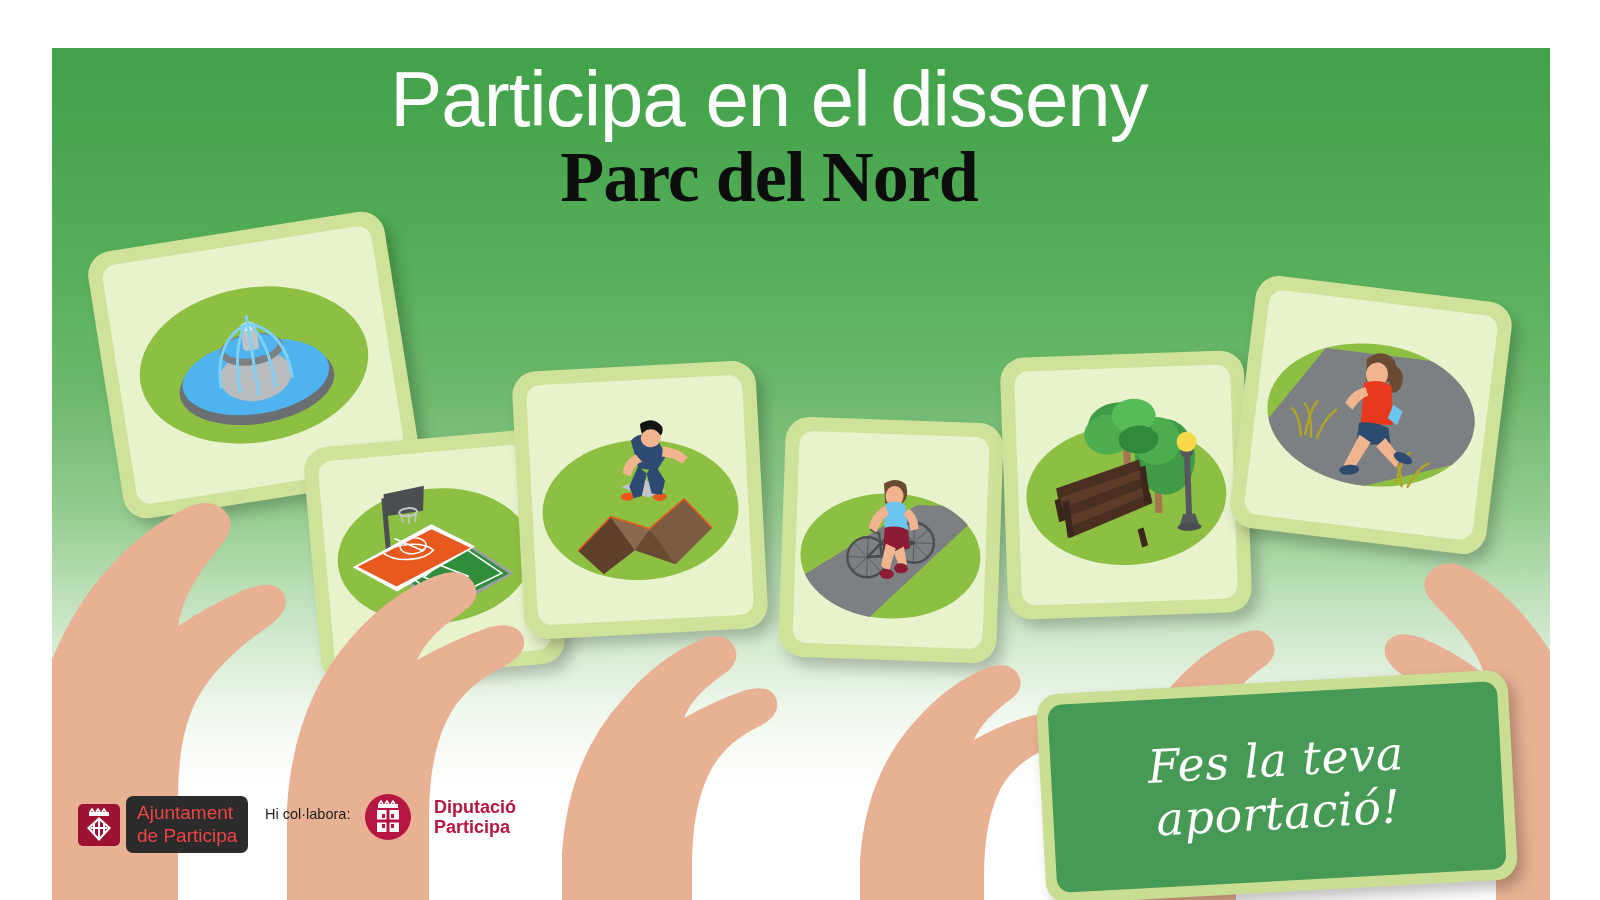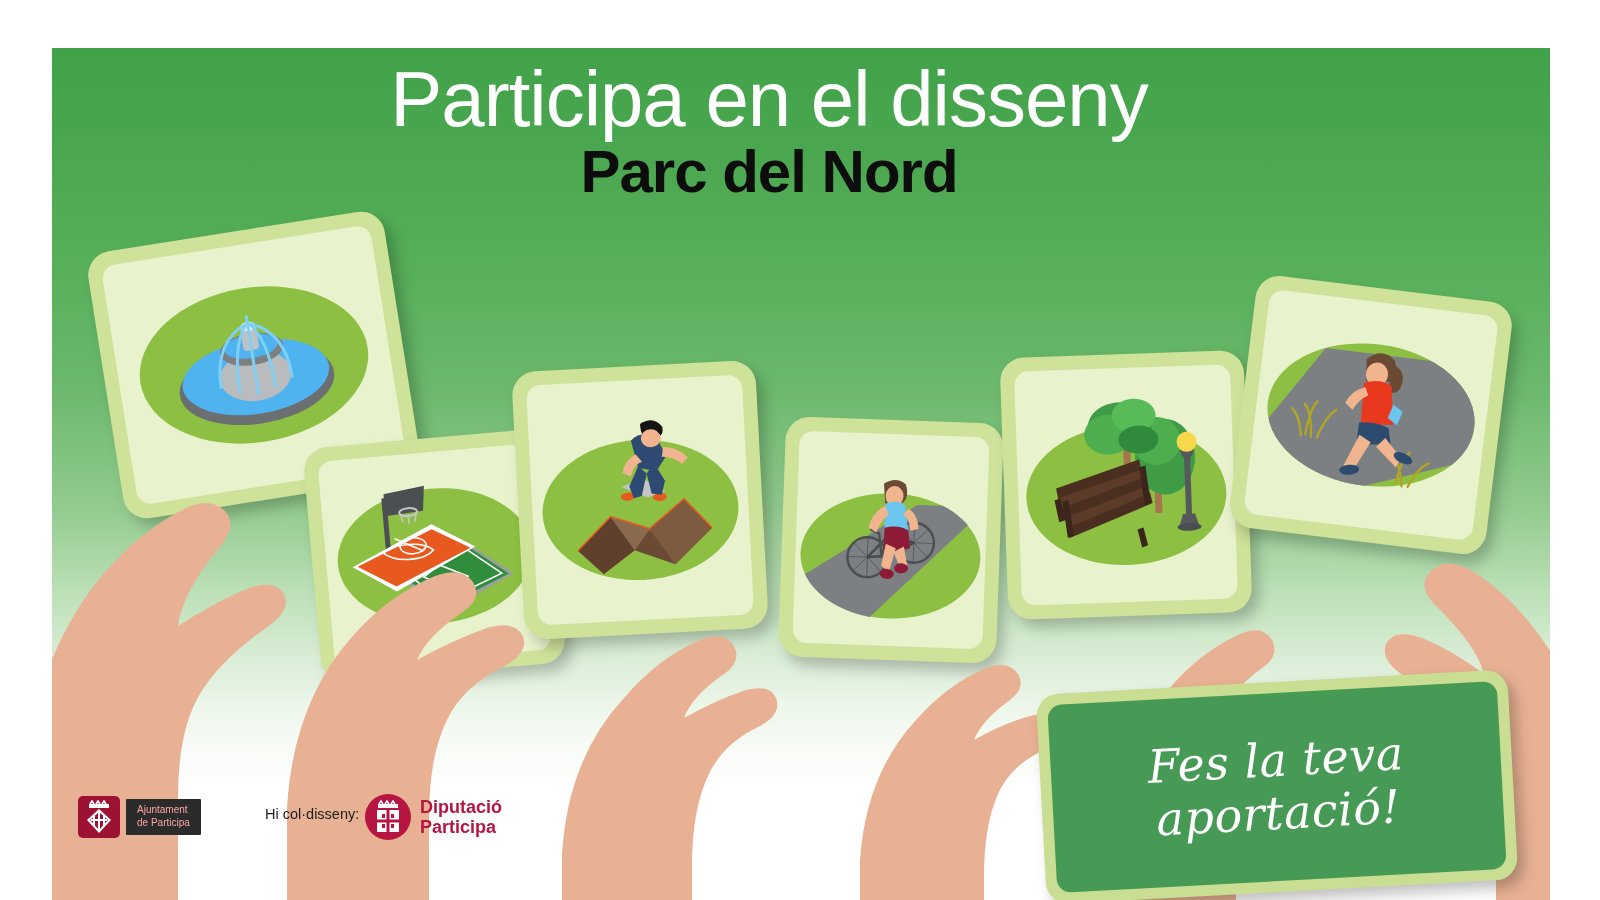--- a/index.html
+++ b/index.html
@@ -30,22 +30,22 @@
     position:absolute;left:52px;top:62px;width:1434px;
     text-align:center;line-height:0.96;
     pointer-events:none;
   }
   .hl-l1,.hl-l2{
     display:block;color:#ffffff;font-size:78px;font-weight:400;
     letter-spacing:-1px;font-family:"Liberation Sans",sans-serif;
     white-space:nowrap;
   }
   .hl-l3{
-    display:block;color:#0d0d0d;font-size:60px;font-weight:700;
-    letter-spacing:-1px;margin-top:6px;font-family:Liberation Sans, sans-serif;
+    display:block;color:#0d0d0d;font-size:72px;font-weight:700;
+    letter-spacing:-1px;margin-top:6px;font-family:Liberation Serif, serif;
     white-space:nowrap;
   }
 
   
   .card{
     position:absolute;
     background:#cfe29a;
     border-radius:24px;
     box-shadow:7px 9px 14px rgba(0,0,0,.22);
     padding:14px;
@@ -89,36 +89,36 @@
   }
 
   
   .footer{position:absolute;left:0;top:786px;width:1600px;height:70px;}
   .logo-ajt{position:absolute;left:78px;top:10px;display:flex;align-items:center;}
   .shield-box{
     width:42px;height:42px;background:#9d1133;border-radius:5px;
     display:flex;align-items:center;justify-content:center;
   }
   .name-box{
-    margin-left:6px;background:#2b2b2b;border-radius:1px;
-    padding:5px 11px 6px 11px;color:#fca5a5;
-    font-size:10px;line-height:1.22;font-weight:400;
+    margin-left:6px;background:#2b2b2b;border-radius:7px;
+    padding:5px 11px 6px 11px;color:#ef4444;
+    font-size:19px;line-height:1.22;font-weight:400;
     font-family:"Liberation Sans",sans-serif;
   }
   .collab{
     position:absolute;left:265px;top:20px;
     color:#1d1d1d;font-size:14.5px;font-family:"Liberation Sans",sans-serif;
   }
   .logo-dip{position:absolute;left:365px;top:8px;display:flex;align-items:center;}
   .dip-circle{
     width:46px;height:46px;border-radius:50%;background:#b51540;
     display:flex;align-items:center;justify-content:center;
   }
   .dip-text{
-    margin-left:9px;color:#b51540;font-weight:700;font-size:18px;
+    margin-left:23px;color:#b51540;font-weight:700;font-size:18px;
     line-height:1.12;font-family:"Liberation Sans",sans-serif;
   }
 </style>
 </head>
 <body>
 
 <div id="stage">
 
   <div class="panel">
 
@@ -388,21 +388,21 @@
           <path d="M15 12 L15 30 M10 16 L10 26 M20 16 L20 26" stroke="#ffffff" stroke-width="2"></path>
           <path d="M7 20 L23 20" stroke="#ffffff" stroke-width="2"></path>
         </svg>
       </div>
       <div class="name-box">
         <div>Ajuntament</div>
         <div>de Participa</div>
       </div>
     </div>
 
-    <div class="collab">Hi col·disseny:</div>
+    <div class="collab">Hi col·labora:</div>
 
     <div class="logo-dip">
       <div class="dip-circle">
         <svg width="32" height="34" viewBox="0 0 32 34">
           <path d="M6 4 h20 v4 h-20 z" fill="#ffffff"></path>
           <path d="M7 4 l2 -3 l2 3 M13 4 l2 -3 l2 3 M19 4 l2 -3 l2 3" stroke="#ffffff" stroke-width="1.5" fill="none"></path>
           <rect x="5" y="10" width="22" height="22" fill="#ffffff"></rect>
           <path d="M16 10 L16 32 M5 21 L27 21" stroke="#b51540" stroke-width="3"></path>
           <path d="M10 14 h3 v4 h-3 z M19 14 h3 v4 h-3 z M10 24 h3 v4 h-3 z M19 24 h3 v4 h-3 z" fill="#b51540"></path>
         </svg>

